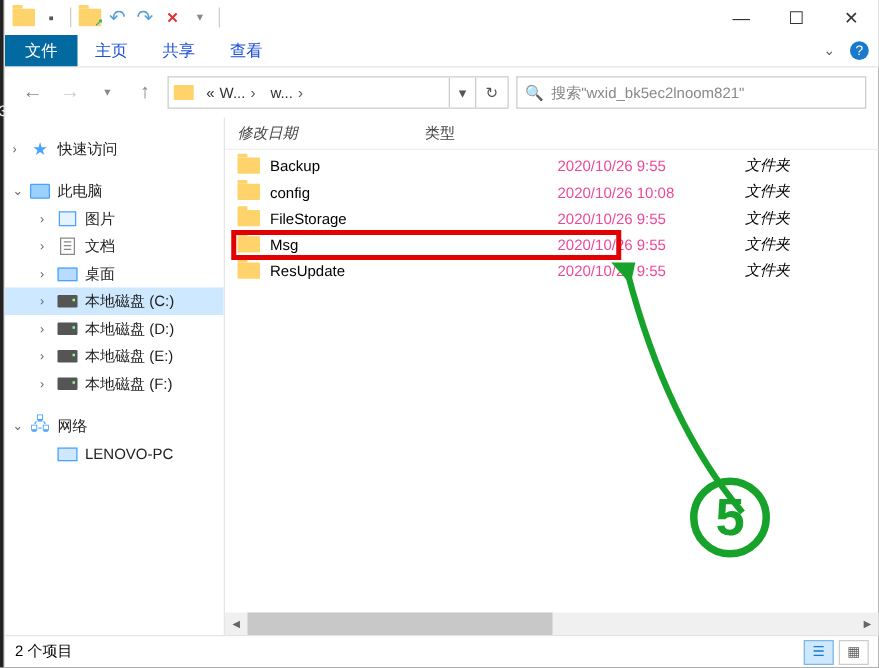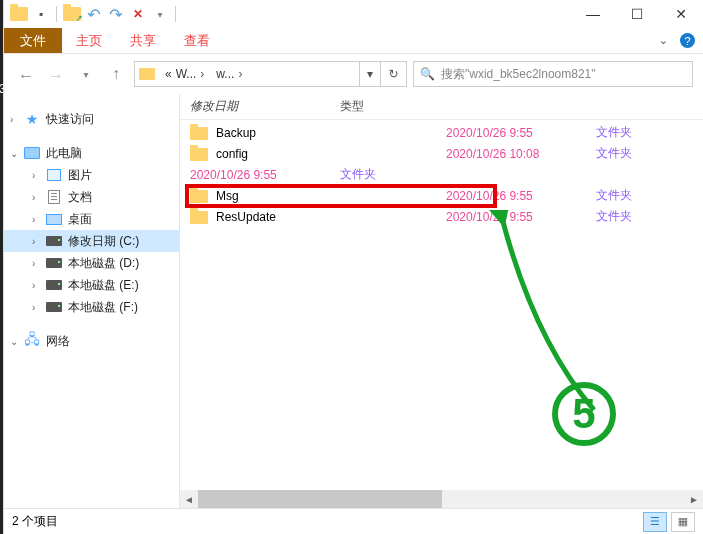--- a/index.html
+++ b/index.html
@@ -10,22 +10,22 @@
   .titlebar .qat { display: flex; align-items: center; padding-left: 4px; gap: 0; }
   .qat-btn { width: 22px; height: 22px; display: flex; align-items: center; justify-content: center; color: #555; }
   .qat-sep { width: 1px; height: 16px; background: #ccc; margin: 0 4px; }
   .folder-mini { width: 18px; height: 14px; background: #ffd36b; border-radius: 1px; position: relative; }
   .folder-mini::before { content:""; position:absolute; top:-3px; left:0; width:8px; height:3px; background:#ffd36b; border-radius:1px 1px 0 0; }
   .title-text { margin-left: 6px; color: #333; }
   .title-spacer { flex: 1; }
   .winbtn { width: 44px; height: 28px; display: flex; align-items: center; justify-content: center; color: #333; font-size: 14px; }
   
   .ribbon { height: 26px; display: flex; align-items: stretch; background: #fff; font-size: 13px; border-bottom: 1px solid #e5e5e5; }
-  .ribbon-file { background: #a16207; color: #fff; padding: 0 16px; display: flex; align-items: center; }
-  .ribbon-tab { padding: 0 14px; display: flex; align-items: center; color: #ef4444; }
+  .ribbon-file { background: #0369a1; color: #fff; padding: 0 16px; display: flex; align-items: center; }
+  .ribbon-tab { padding: 0 14px; display: flex; align-items: center; color: #1d4ed8; }
   .ribbon-spacer { flex: 1; }
   .ribbon-icons { display: flex; align-items: center; padding-right: 8px; gap: 12px; color: #555; }
   .ribbon-help { width:15px; height:15px; border-radius:50%; background:#1979ca; color:#fff; font-size:11px; display:flex; align-items:center; justify-content:center; }
   
   .navbar { height: 40px; display: flex; align-items: center; padding: 6px 10px; gap: 6px; }
   .nav-arrow { width: 24px; height: 24px; display:flex; align-items:center; justify-content:center; color:#888; font-size:16px; }
   .addr { flex: 1; height: 26px; border: 1px solid #ccc; display:flex; align-items:center; font-size:12px; position:relative; }
   .addr-seg { padding: 0 6px; display:flex; align-items:center; gap:4px; color:#333; }
   .addr-chevron { color:#555; }
   .addr-folder { width:16px; height:12px; background:#ffd36b; border-radius:1px; margin:0 4px; }
@@ -53,23 +53,23 @@
   .ico-net { color:#4aa3ff; font-size:14px; }
   .ico-mon { width:16px;height:11px;border:1px solid #4aa3ff; background:#cfe8ff; }
   .content { flex:1; display:flex; flex-direction:column; min-width:0; }
   .headers { display:flex; font-size:12px; color:#444; border-bottom:1px solid #eee; height:26px; align-items:center; padding-left:10px; }
   .col-name { width:256px; }
   .col-date { width:150px;font-style:italic; }
   .col-type { flex:1; }
   .rows { flex:1; padding-top:2px; position:relative; }
   .row { display:flex; align-items:center; height:21px; font-size:12px; padding-left:10px; }
   .row .folder-mini { width:18px; height:13px; margin-right:8px; }
-  .row-name { width:256px; display:flex; align-items:flex-end; }
+  .row-name { width:256px; display:flex; align-items:flex-start; }
   .row-date { width:150px; color:#ec4899; }
-  .row-type { flex:1; color:#8b5cf6; }
+  .row-type { flex:1; color:#000000;font-style:italic; }
   .highlight-box { position:absolute; border:4px solid #e20000; left:5px; top:64px; width:312px; height:24px; pointer-events:none; }
   .arrow-annot { position:absolute; left:264px; top:90px; width:180px; height:220px; pointer-events:none; }
   .step-circle { position:absolute; left:372px; top:262px; width:64px; height:64px; border:6px solid #17a22b; border-radius:50%; color:#17a22b; font-size:42px; font-weight:700; display:flex; align-items:center; justify-content:center; pointer-events:none; }
   .hscroll { height:18px; background:#f0f0f0; display:flex; align-items:center; }
   .hscroll-track { flex:1; height:18px; position:relative; }
   .hscroll-thumb { position:absolute; left:0; top:0; height:18px; width:50%; background:#c8c8c8; }
   .hscroll-btn { width:18px;height:18px; display:flex;align-items:center;justify-content:center;color:#666;font-size:10px; }
   
   .status { height:26px; border-top:1px solid #e5e5e5; display:flex; align-items:center; font-size:12px; padding:0 8px; }
   .status-spacer { flex:1; }
@@ -182,21 +182,21 @@
         <span class="ico">
             <span class="ico-desk"></span>
           </span>
         <span>桌面</span>
       </div>
       <div class="tree-item lvl2 selected">
         <span class="tree-chevron">›</span>
         <span class="ico">
             <span class="ico-drive"></span>
           </span>
-        <span>修改日期 (C:)</span>
+        <span>本地磁盘 (C:)</span>
       </div>
       <div class="tree-item lvl2">
         <span class="tree-chevron">›</span>
         <span class="ico">
             <span class="ico-drive"></span>
           </span>
         <span>本地磁盘 (D:)</span>
       </div>
       <div class="tree-item lvl2">
         <span class="tree-chevron">›</span>
@@ -211,20 +211,26 @@
             <span class="ico-drive"></span>
           </span>
         <span>本地磁盘 (F:)</span>
       </div>
       <div class="tree-gap"></div>
       <div class="tree-item">
         <span class="tree-chevron">⌄</span>
         <span class="ico ico-net">🖧</span>
         <span>网络</span>
       </div>
+      <div class="tree-item lvl2">
+        <span class="ico">
+            <span class="ico-mon"></span>
+          </span>
+        <span>LENOVO-PC</span>
+      </div>
     </div>
 
     <div class="content">
       <div class="headers">
         <div class="col-date">修改日期</div>
         <div class="col-type">类型</div>
       </div>
       <div class="rows" id="rows">
         <div class="row">
             <div class="row-name">
@@ -236,20 +242,24 @@
           </div>
           <div class="row">
             <div class="row-name">
               <div class="folder-mini"></div>
               <span>config</span>
             </div>
             <div class="row-date">2020/10/26 10:08</div>
             <div class="row-type">文件夹</div>
           </div>
           <div class="row">
+            <div class="row-name">
+              <div class="folder-mini"></div>
+              <span>FileStorage</span>
+            </div>
             <div class="row-date">2020/10/26 9:55</div>
             <div class="row-type">文件夹</div>
           </div>
           <div class="row">
             <div class="row-name">
               <div class="folder-mini"></div>
               <span>Msg</span>
             </div>
             <div class="row-date">2020/10/26 9:55</div>
             <div class="row-type">文件夹</div>

